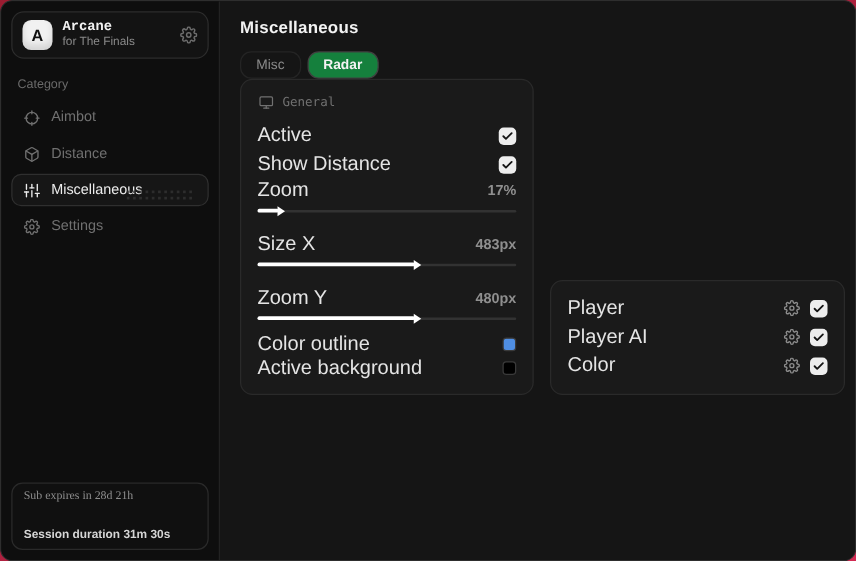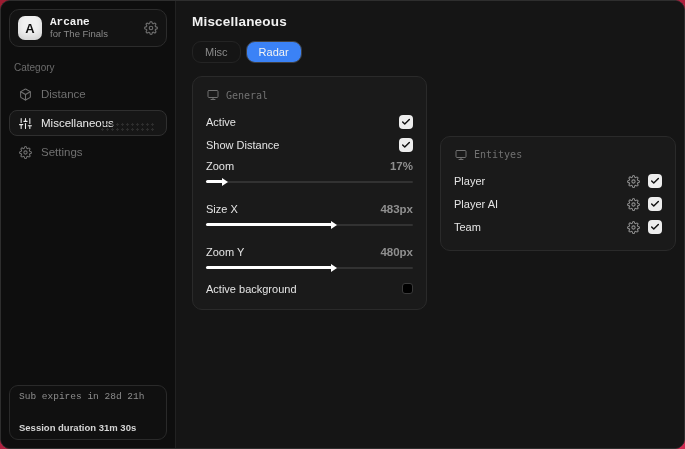--- a/index.html
+++ b/index.html
@@ -49,47 +49,47 @@
     background-image:radial-gradient(#333 1px, transparent 1.1px);
     background-size:5px 5px; opacity:.8;
   }
   .ic { display:inline-flex; flex:0 0 auto; }
   .ic svg { fill:none; stroke:currentColor; stroke-width:2; stroke-linecap:round; stroke-linejoin:round; }
   .nav-item .ic svg { width:13px; height:13px; }
   .sidebar-spacer { flex:1; }
   .sub-card {
     border:1px solid #2a2a2a; border-radius:9px; padding:5px 9px 6px; background:#101010;
   }
-  .sub-expiry { font-family:Liberation Mono, monospace; font-size:9.5px; color:#8d8d8d; white-space:nowrap; }
+  .sub-expiry { font-family:Liberation Serif, serif; font-size:9.5px; color:#8d8d8d; white-space:nowrap; }
   .sub-session { font-size:9.5px; font-weight:bold; color:#d6d6d6; margin-top:20px; white-space:nowrap; }
   
   .main { flex:1; background:#151515; padding:13px 16px; }
   .page-title { color:#f2f2f2; font-size:13.5px; font-weight:bold; letter-spacing:.2px; }
   .tabs { display:flex; gap:5px; margin-top:12px;align-items:flex-end; }
   .tab {
     font-family:"Liberation Sans", sans-serif; font-size:11px;
     padding:4px 12px; border-radius:9px; cursor:pointer;
     background:transparent; border:1px solid #242424; color:#8a8a8a;
   }
-  .tab.active { background:#3b82f6; border-color:#404040; color:#f3f3f3; font-weight:normal; }
-  .panels { display:flex; gap:13px; margin-top:13px; align-items:center; }
+  .tab.active { background:#15803d; border-color:#404040; color:#f3f3f3; font-weight:bold; }
+  .panels { display:flex; gap:13px; align-items:flex-end; }
   .panel {
     background:#1a1a1a; border:1px solid #2a2a2a; border-radius:10px;
     padding:10px 13px 11px;
   }
   .panel-general { width:235px; }
   .panel-entities { width:236px; }
   .panel-header {
     display:flex; align-items:center; gap:7px; color:#717171;
     font-family:"DejaVu Sans Mono", monospace; font-size:10px;
     margin:2px 0 9px 1px;
   }
   .panel-header .ic svg { width:12px; height:12px; }
   .row { display:flex; align-items:center; justify-content:space-between; height:23px; }
-  .row-label { color:#e4e4e4; font-size:11px; }
+  .row-label { color:#e4e4e4; font-size:16px; }
   .row-value { color:#8f8f8f; font-size:11.5px;font-weight:bold; }
   .checkbox {
     width:14px; height:14px; border-radius:4px; background:#ededed;
     display:flex; align-items:center; justify-content:center; cursor:pointer;
   }
   .checkbox svg { width:10px; height:10px; fill:none; stroke:#141414; stroke-width:3.5; stroke-linecap:round; stroke-linejoin:round; }
   .slider { position:relative; height:9px; margin:1px 0 7px; cursor:pointer; }
   .slider::before {
     content:""; position:absolute; left:0; right:0; top:3.5px; height:2px;
     background:#323232; border-radius:1px;
@@ -123,20 +123,32 @@
         <svg viewBox="0 0 24 24" width="14" height="14">
             <circle cx="12" cy="12" r="3"></circle>
             <path d="M19.4 15a1.65 1.65 0 0 0 .33 1.82l.06.06a2 2 0 1 1-2.83 2.83l-.06-.06a1.65 1.65 0 0 0-1.82-.33 1.65 1.65 0 0 0-1 1.51V21a2 2 0 1 1-4 0v-.09A1.65 1.65 0 0 0 9 19.4a1.65 1.65 0 0 0-1.82.33l-.06.06a2 2 0 1 1-2.83-2.83l.06-.06a1.65 1.65 0 0 0 .33-1.82 1.65 1.65 0 0 0-1.51-1H3a2 2 0 1 1 0-4h.09A1.65 1.65 0 0 0 4.6 9a1.65 1.65 0 0 0-.33-1.82l-.06-.06a2 2 0 1 1 2.83-2.83l.06.06a1.65 1.65 0 0 0 1.82.33H9a1.65 1.65 0 0 0 1-1.51V3a2 2 0 1 1 4 0v.09a1.65 1.65 0 0 0 1 1.51 1.65 1.65 0 0 0 1.82-.33l.06-.06a2 2 0 1 1 2.83 2.83l-.06.06a1.65 1.65 0 0 0-.33 1.82V9a1.65 1.65 0 0 0 1.51 1H21a2 2 0 1 1 0 4h-.09a1.65 1.65 0 0 0-1.51 1z"></path>
           </svg>
       </span>
     </div>
 
     <div class="category-label">Category</div>
 
     <nav class="nav">
+      <div class="nav-item">
+        <span class="ic">
+          <svg viewBox="0 0 24 24">
+              <circle cx="12" cy="12" r="8.5"></circle>
+              <line x1="12" y1="1.5" x2="12" y2="5.5"></line>
+              <line x1="12" y1="18.5" x2="12" y2="22.5"></line>
+              <line x1="1.5" y1="12" x2="5.5" y2="12"></line>
+              <line x1="18.5" y1="12" x2="22.5" y2="12"></line>
+            </svg>
+        </span>
+        <span>Aimbot</span>
+      </div>
       <div class="nav-item">
         <span class="ic">
           <svg viewBox="0 0 24 24">
               <path d="M21 16V8a2 2 0 0 0-1-1.73l-7-4a2 2 0 0 0-2 0l-7 4A2 2 0 0 0 3 8v8a2 2 0 0 0 1 1.73l7 4a2 2 0 0 0 2 0l7-4A2 2 0 0 0 21 16z"></path>
               <polyline points="3.27 6.96 12 12.01 20.73 6.96"></polyline>
               <line x1="12" y1="22.08" x2="12" y2="12"></line>
             </svg>
         </span>
         <span>Distance</span>
       </div>
@@ -242,38 +254,32 @@
         <div>
           <div class="row" style="height:20px;">
             <span class="row-label">Zoom Y</span>
             <span class="row-value">480px</span>
           </div>
           <div class="slider">
             <div class="slider-fill" style="width: 61%;"></div>
           </div>
         </div>
 
+        <div class="row color-row">
+          <span class="row-label">Color outline</span>
+          <span class="swatch" style="background: rgb(79, 142, 227);"></span>
+        </div>
 
         <div class="row color-row">
           <span class="row-label">Active background</span>
           <span class="swatch" style="background: rgb(0, 0, 0);"></span>
         </div>
       </section>
 
       <section class="panel panel-entities">
-        <div class="panel-header">
-          <span class="ic">
-            <svg viewBox="0 0 24 24">
-                <rect x="2" y="3" width="20" height="14" rx="2"></rect>
-                <line x1="8" y1="21" x2="16" y2="21"></line>
-                <line x1="12" y1="17" x2="12" y2="21"></line>
-              </svg>
-          </span>
-          <span>Entityes</span>
-        </div>
 
         <div class="row">
           <span class="row-label">Player</span>
           <span class="ctrls">
             <span class="ic mini-gear">
               <svg viewBox="0 0 24 24">
                   <circle cx="12" cy="12" r="3"></circle>
                   <path d="M19.4 15a1.65 1.65 0 0 0 .33 1.82l.06.06a2 2 0 1 1-2.83 2.83l-.06-.06a1.65 1.65 0 0 0-1.82-.33 1.65 1.65 0 0 0-1 1.51V21a2 2 0 1 1-4 0v-.09A1.65 1.65 0 0 0 9 19.4a1.65 1.65 0 0 0-1.82.33l-.06.06a2 2 0 1 1-2.83-2.83l.06-.06a1.65 1.65 0 0 0 .33-1.82 1.65 1.65 0 0 0-1.51-1H3a2 2 0 1 1 0-4h.09A1.65 1.65 0 0 0 4.6 9a1.65 1.65 0 0 0-.33-1.82l-.06-.06a2 2 0 1 1 2.83-2.83l.06.06a1.65 1.65 0 0 0 1.82.33H9a1.65 1.65 0 0 0 1-1.51V3a2 2 0 1 1 4 0v.09a1.65 1.65 0 0 0 1 1.51 1.65 1.65 0 0 0 1.82-.33l.06-.06a2 2 0 1 1 2.83 2.83l-.06.06a1.65 1.65 0 0 0-.33 1.82V9a1.65 1.65 0 0 0 1.51 1H21a2 2 0 1 1 0 4h-.09a1.65 1.65 0 0 0-1.51 1z"></path>
                 </svg>
             </span>
@@ -296,21 +302,21 @@
             </span>
             <span class="checkbox">
               <svg viewBox="0 0 24 24">
                   <polyline points="20 6 9 17 4 12"></polyline>
                 </svg>
             </span>
           </span>
         </div>
 
         <div class="row">
-          <span class="row-label">Team</span>
+          <span class="row-label">Color</span>
           <span class="ctrls">
             <span class="ic mini-gear">
               <svg viewBox="0 0 24 24">
                   <circle cx="12" cy="12" r="3"></circle>
                   <path d="M19.4 15a1.65 1.65 0 0 0 .33 1.82l.06.06a2 2 0 1 1-2.83 2.83l-.06-.06a1.65 1.65 0 0 0-1.82-.33 1.65 1.65 0 0 0-1 1.51V21a2 2 0 1 1-4 0v-.09A1.65 1.65 0 0 0 9 19.4a1.65 1.65 0 0 0-1.82.33l-.06.06a2 2 0 1 1-2.83-2.83l.06-.06a1.65 1.65 0 0 0 .33-1.82 1.65 1.65 0 0 0-1.51-1H3a2 2 0 1 1 0-4h.09A1.65 1.65 0 0 0 4.6 9a1.65 1.65 0 0 0-.33-1.82l-.06-.06a2 2 0 1 1 2.83-2.83l.06.06a1.65 1.65 0 0 0 1.82.33H9a1.65 1.65 0 0 0 1-1.51V3a2 2 0 1 1 4 0v.09a1.65 1.65 0 0 0 1 1.51 1.65 1.65 0 0 0 1.82-.33l.06-.06a2 2 0 1 1 2.83 2.83l-.06.06a1.65 1.65 0 0 0-.33 1.82V9a1.65 1.65 0 0 0 1.51 1H21a2 2 0 1 1 0 4h-.09a1.65 1.65 0 0 0-1.51 1z"></path>
                 </svg>
             </span>
             <span class="checkbox">
               <svg viewBox="0 0 24 24">
                   <polyline points="20 6 9 17 4 12"></polyline>

